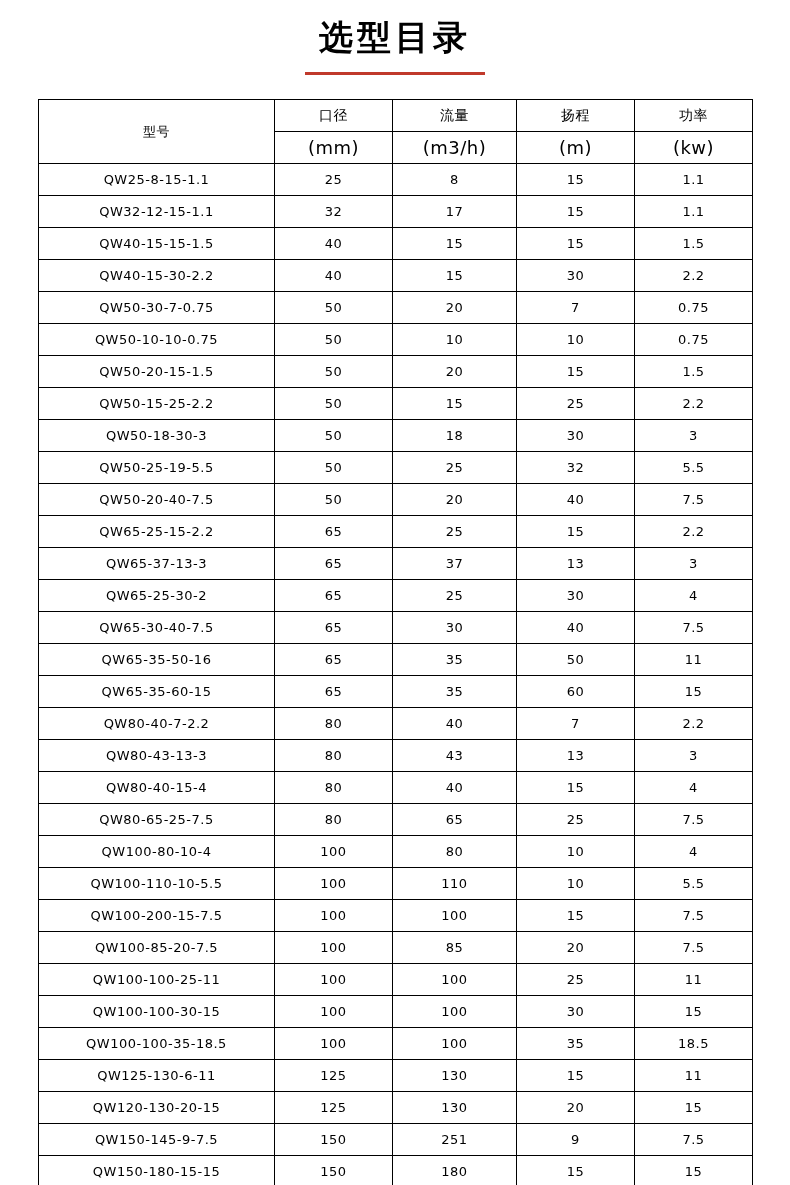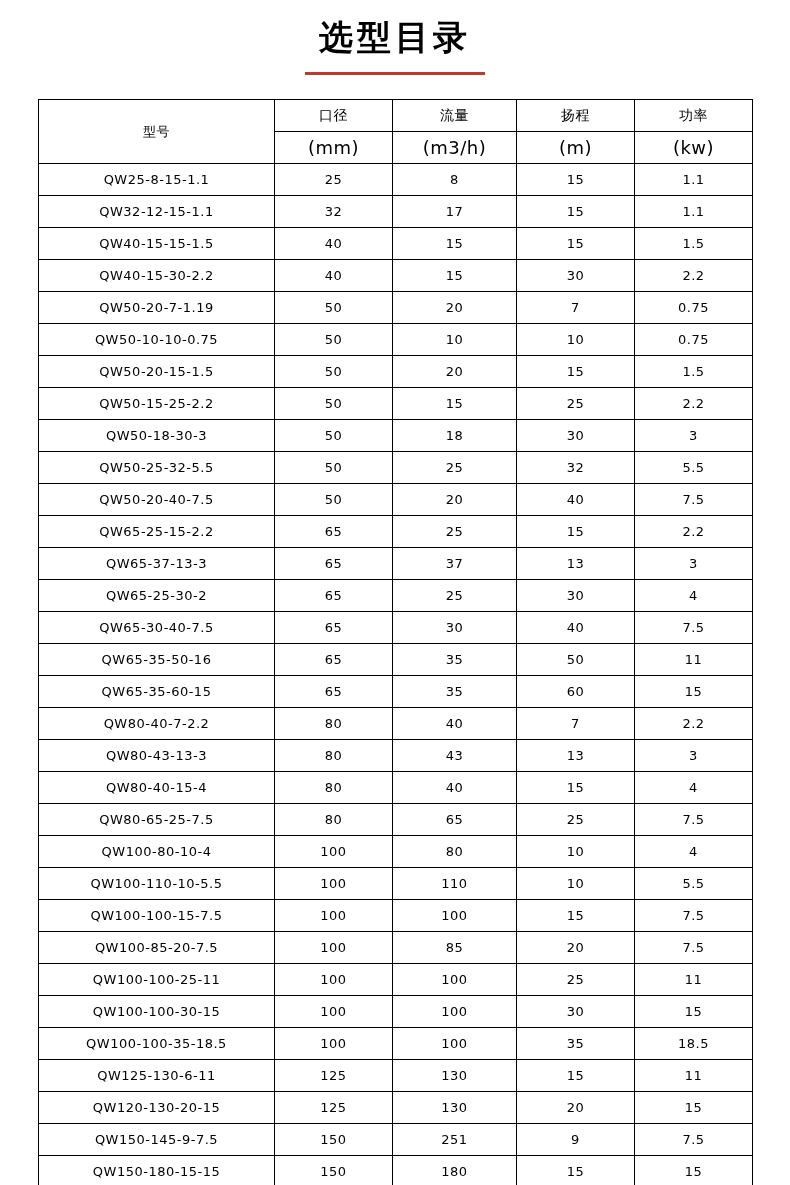--- a/index.html
+++ b/index.html
@@ -133,21 +133,21 @@
             <td>1.5</td>
           </tr>
           <tr>
             <td class="model-cell">QW40-15-30-2.2</td>
             <td>40</td>
             <td>15</td>
             <td>30</td>
             <td>2.2</td>
           </tr>
           <tr>
-            <td class="model-cell">QW50-20-7-1.19</td>
+            <td class="model-cell">QW50-30-7-0.75</td>
             <td>50</td>
             <td>20</td>
             <td>7</td>
             <td>0.75</td>
           </tr>
           <tr>
             <td class="model-cell">QW50-10-10-0.75</td>
             <td>50</td>
             <td>10</td>
             <td>10</td>
@@ -168,21 +168,21 @@
             <td>2.2</td>
           </tr>
           <tr>
             <td class="model-cell">QW50-18-30-3</td>
             <td>50</td>
             <td>18</td>
             <td>30</td>
             <td>3</td>
           </tr>
           <tr>
-            <td class="model-cell">QW50-25-32-5.5</td>
+            <td class="model-cell">QW50-25-19-5.5</td>
             <td>50</td>
             <td>25</td>
             <td>32</td>
             <td>5.5</td>
           </tr>
           <tr>
             <td class="model-cell">QW50-20-40-7.5</td>
             <td>50</td>
             <td>20</td>
             <td>40</td>
@@ -266,21 +266,21 @@
             <td>4</td>
           </tr>
           <tr>
             <td class="model-cell">QW100-110-10-5.5</td>
             <td>100</td>
             <td>110</td>
             <td>10</td>
             <td>5.5</td>
           </tr>
           <tr>
-            <td class="model-cell">QW100-100-15-7.5</td>
+            <td class="model-cell">QW100-200-15-7.5</td>
             <td>100</td>
             <td>100</td>
             <td>15</td>
             <td>7.5</td>
           </tr>
           <tr>
             <td class="model-cell">QW100-85-20-7.5</td>
             <td>100</td>
             <td>85</td>
             <td>20</td>

